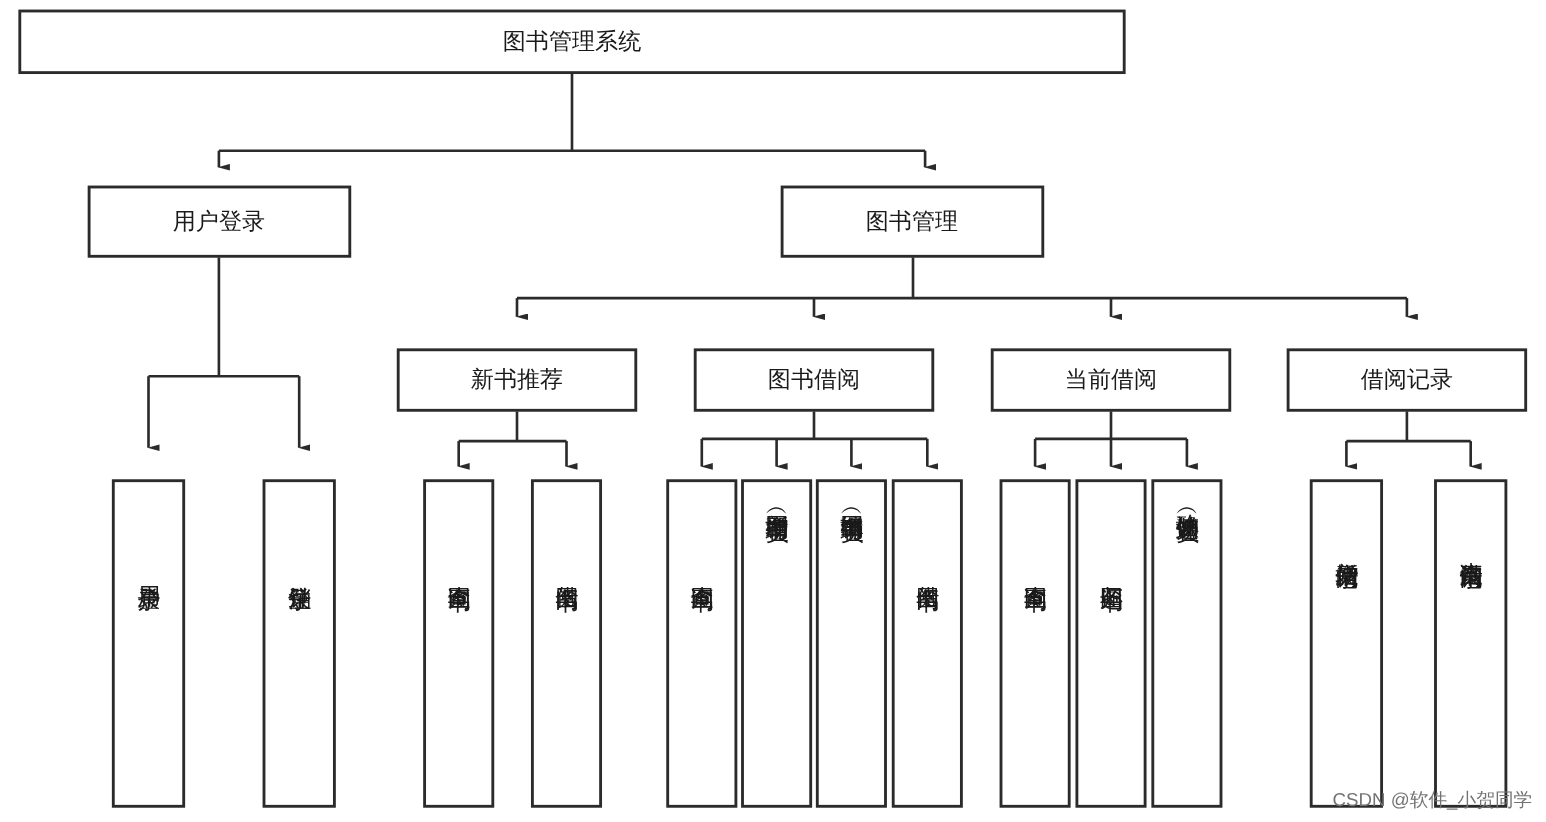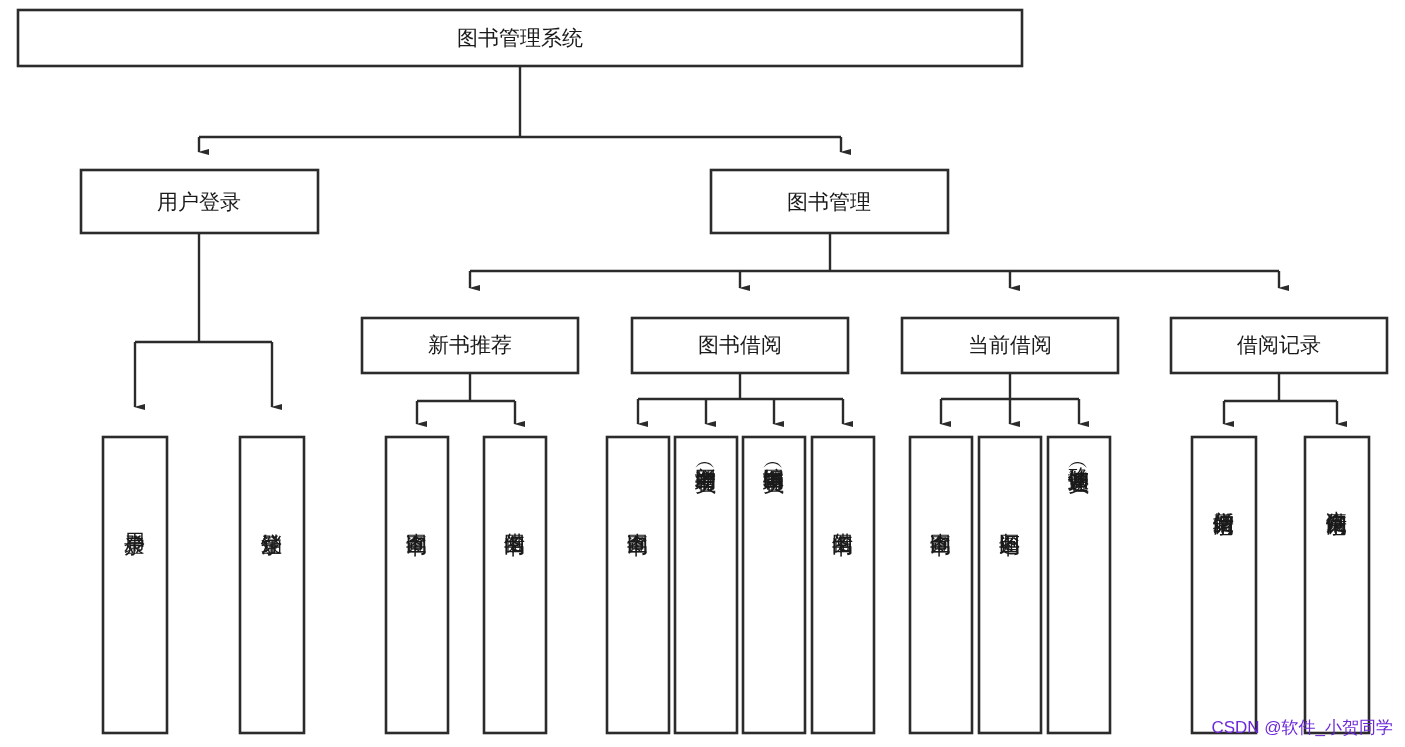--- a/index.html
+++ b/index.html
@@ -45,21 +45,21 @@
   .edge-arrow {
     fill: #2b2b2b;
     stroke: none;
   }
   .watermark {
     position: absolute;
     right: 12px;
     bottom: 8px;
     font-family: "Liberation Sans", "DejaVu Sans", sans-serif;
     font-size: 17px;
-    color: #6d28d9;
+    color: #737373;
     white-space: nowrap;
     pointer-events: none;
   }
 </style>
 </head>
 <body>
 
 <svg id="diagram" viewBox="0 0 1405 747" xmlns="http://www.w3.org/2000/svg">
 
   <defs>

